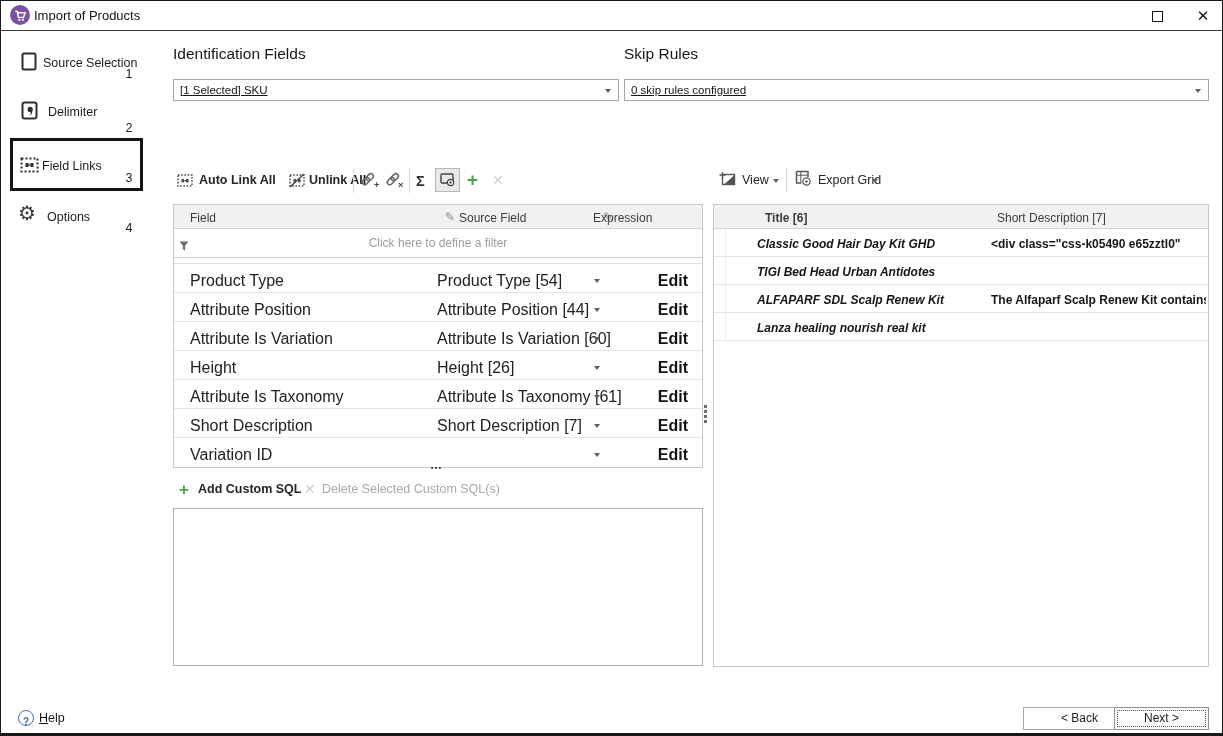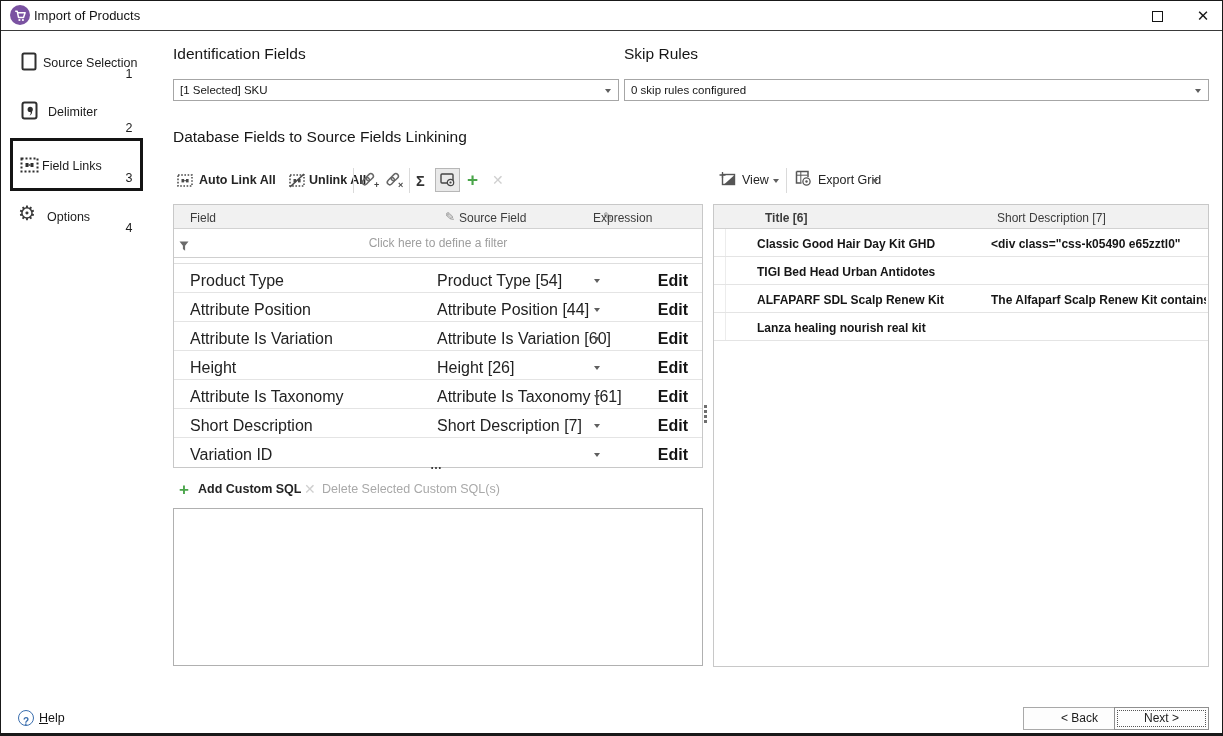--- a/index.html
+++ b/index.html
@@ -22,21 +22,21 @@
   
   .step-label { font-size:12.5px; color:#1c1c1c; }
   .step-num  { position:absolute; left:120px; width:16px; text-align:center; font-size:12.5px; color:#1c1c1c; }
   .step-box  { position:absolute; left:9px; top:137px; width:133px; height:53px; border:3px solid #141414; }
   .gear-glyph { font-size:20px; color:#3a3a3a; line-height:20px; }
 
   
   .h-section { position:absolute; font-size:15.5px; color:#161616; }
 
   
-  .combo { position:absolute; height:22px; border:1px solid #a6a6a6; background:#fff; font-size:11.5px; line-height:20px; padding-left:6px; color:#151515; }
+  .combo { position:absolute; height:22px; border:1px solid #a6a6a6; background:#fff; font-size:11.5px; line-height:20px; padding-left:6px; color:#151515;text-decoration:underline; }
   .combo .tri { position:absolute; right:7px; top:9px; }
   .tri { display:inline-block; width:0; height:0; border-left:3.5px solid transparent; border-right:3.5px solid transparent; border-top:4.5px solid #5f5f5f; }
 
   
   .tb-label { font-size:12.5px; color:#242424; }
   .tb-strong { font-weight:600; }
   .tb-sep { position:absolute; top:167px; width:1px; height:25px; background:#dadada; }
   .tb-active { background:#e9e9e9; border:1px solid #b7b7b7; }
   .glyph-green { color:#4aa54a; font-size:19px; font-weight:bold; line-height:19px; }
   .glyph-gray { color:#cfcfcf; font-size:14px; line-height:14px; }
@@ -53,21 +53,21 @@
   .fg-row:last-child { border-bottom:none; }
   .fg-cell-field { position:absolute; left:16px; top:8px; color:#222; }
   .fg-cell-source { position:absolute; left:263px; top:8px; color:#222; }
   .fg-dd { position:absolute; left:414px; top:5px; width:18px; height:18px; text-align:center; }
   .fg-dd .tri { margin-top:7px; }
   .fg-edit { position:absolute; right:14px; top:8px; font-weight:700; color:#141414; }
 
   
   .pg-row { position:relative; height:28px; border-bottom:1px solid #e4e4e4; font-size:12px; }
   .pg-ind { position:absolute; left:0; top:0; width:12px; height:100%; border-right:1px solid #ececec; }
-  .pg-title { position:absolute; left:43px; top:8px; font-weight:700; color:#161616; white-space:nowrap; }
+  .pg-title { position:absolute; left:43px; top:8px; font-weight:700; color:#161616; white-space:nowrap;font-style:italic; }
   .pg-desc { position:absolute; left:277px; top:8px; font-weight:700; color:#161616; white-space:nowrap; overflow:hidden; max-width:215px; }
 
   
   .sql-box { position:absolute; left:172px; top:507px; width:530px; height:158px; border:1px solid #b0b0b0; resize:none; outline:none; font-family:"Liberation Mono", monospace; font-size:12px; padding:4px; }
 
   
   .grip-dot { width:3px; height:3px; background:#6e6e6e; margin:2px auto; }
 
   
   .help-circle { position:absolute; left:17px; top:709px; width:16px; height:16px; border:1.5px solid #3a6eae; border-radius:50%; text-align:center; }
@@ -140,21 +140,20 @@
     <span>[1 Selected] SKU</span>
     <i class="tri"></i>
   </div>
 
   <div class="h-section" style="left:623px;top:44px;">Skip Rules</div>
   <div class="combo" style="left:623px;top:78px;width:585px;">
     <span>0 skip rules configured</span>
     <i class="tri"></i>
   </div>
 
-  <div class="h-section" style="left:172px;top:127px;">Database Fields to Source Fields Linkining</div>
 
   <span class="abs" style="left:176px;top:172px;">
     <svg width="17" height="15">
       <rect x="1" y="2" width="14" height="11" fill="none" stroke="#4a4a4a" stroke-width="1.5" stroke-dasharray="1.6 1.6"></rect>
       <rect x="4.5" y="6" width="2.6" height="3.4" fill="#4a4a4a"></rect>
       <rect x="9" y="6" width="2.6" height="3.4" fill="#4a4a4a"></rect>
       <line x1="7.1" y1="7.7" x2="9" y2="7.7" stroke="#4a4a4a"></line>
     </svg>
   </span>
   <span class="abs tb-label tb-strong" style="left:198px;top:172px;">Auto Link All</span>

